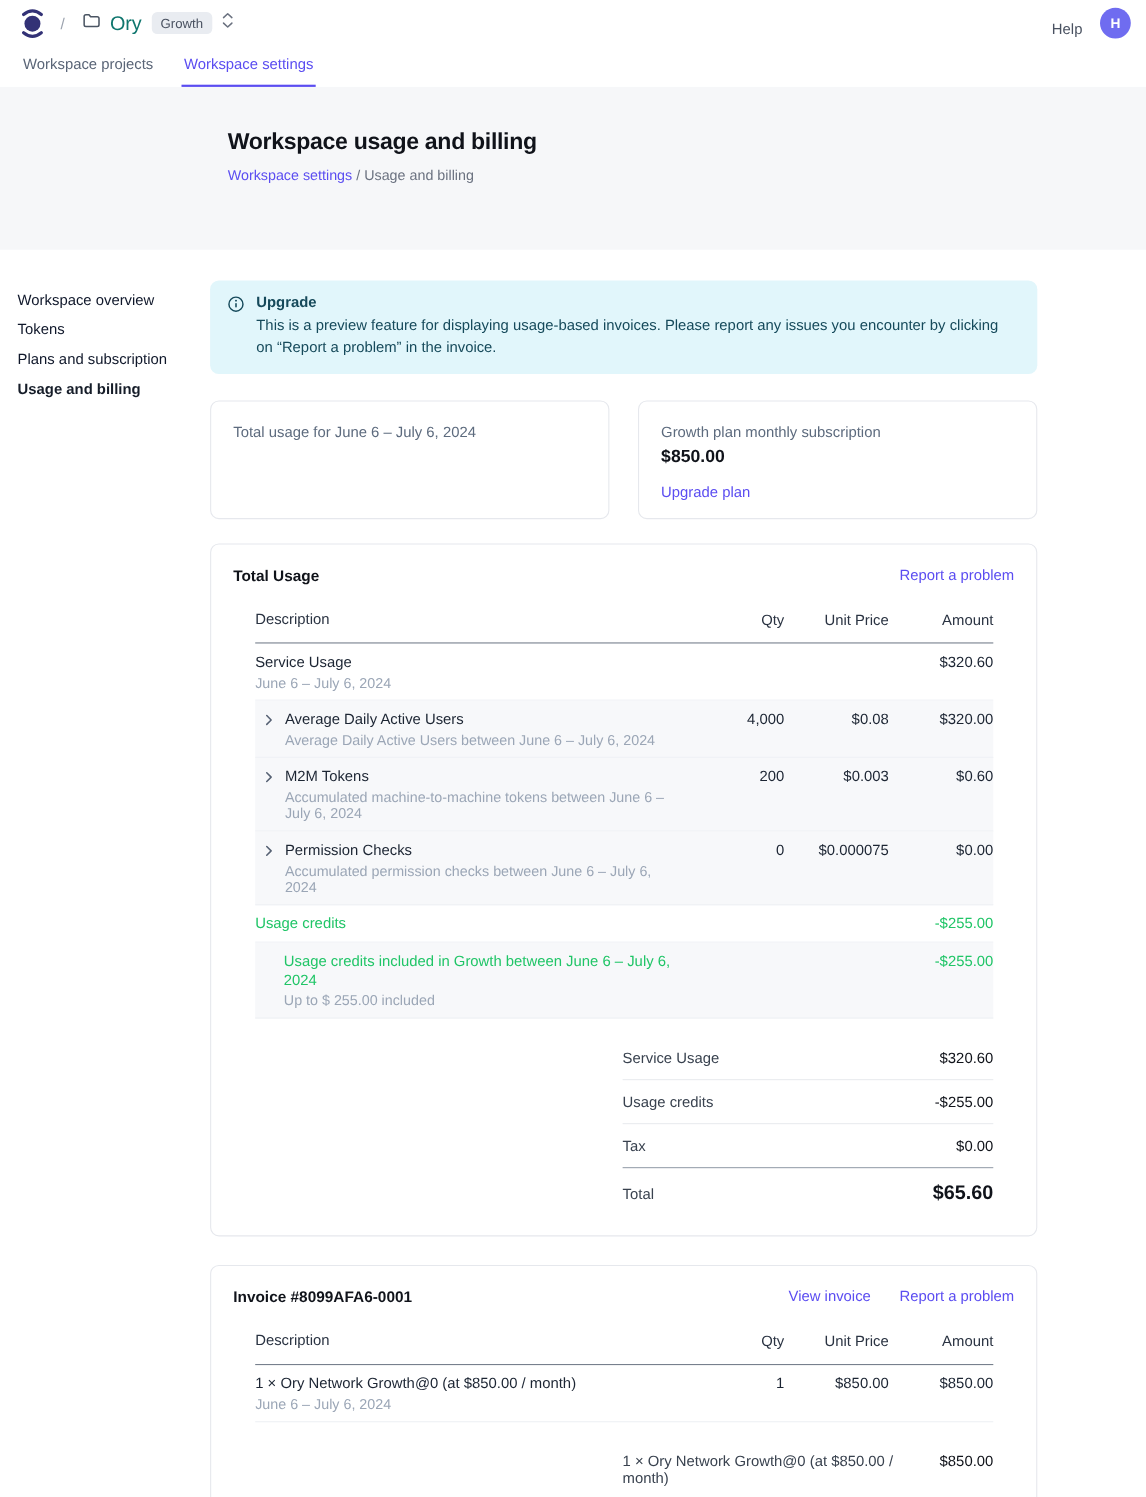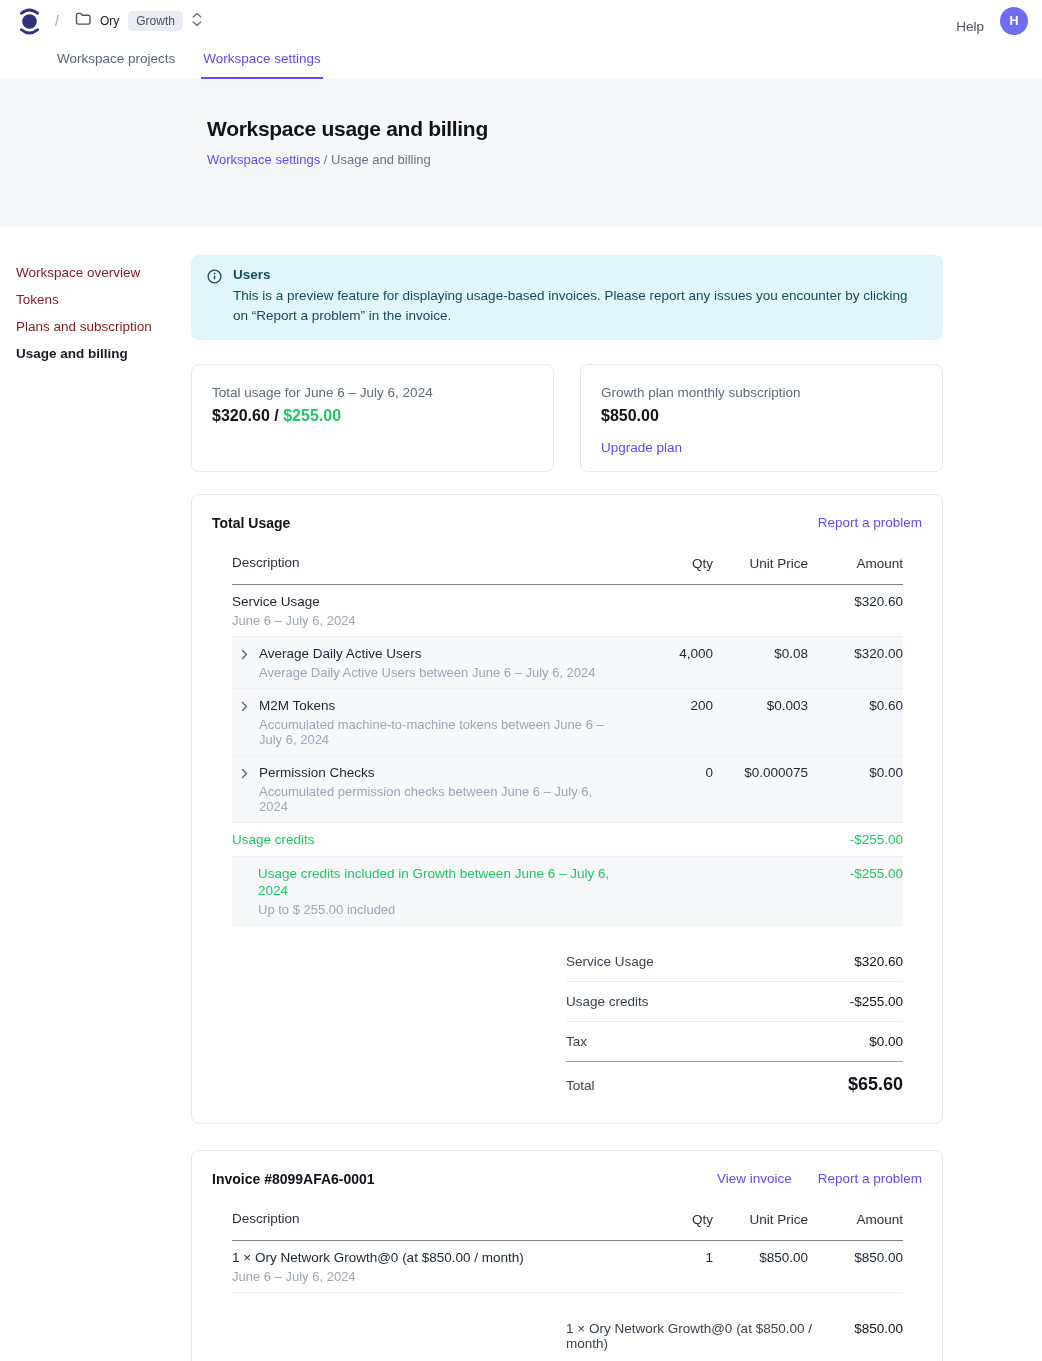--- a/index.html
+++ b/index.html
@@ -10,42 +10,42 @@
     color: #1c2533;
     -webkit-font-smoothing: antialiased;
   }
   a { text-decoration: none; cursor: pointer; }
 
   
   .topbar { height: 42px; display: flex; align-items: center; padding: 0 14px 0 18px; background: #fff; }
   .logo { display: flex; align-items: center; margin-right: 14px; cursor: pointer; }
   .slash { color: #9ca3af; font-size: 14px; margin-right: 16px; }
   .ws-switch { display: flex; align-items: center; gap: 9px; cursor: pointer; }
-  .ws-name { font-size: 12px; color: #0f172a; font-weight: 500; }
+  .ws-name { font-size: 18px; color: #0f766e; font-weight: 500; }
   .ws-badge { font-size: 12px; color: #4a5261; background: #e9ecf1; border-radius: 5px; padding: 3px 8px; font-weight: 500; }
   .help { margin-left: auto; font-size: 13.5px; color: #4a5261; margin-top: 11px; }
   .avatar { width: 28px; height: 28px; border-radius: 50%; background: #6f6cf0; color: #fff;
             display: flex; align-items: center; justify-content: center; font-size: 12.5px; font-weight: 600;
             margin-left: 16px; cursor: pointer; }
 
   
-  .tabs { display: flex; gap: 24px; padding: 0 19px; background: #fff; margin-left: 36px; }
+  .tabs { display: flex; gap: 24px; padding: 0 19px; background: #fff; }
   .tab { font-size: 13.5px; color: #5a6577; padding: 9px 2px 11px; border-bottom: 2px solid transparent; cursor: pointer; }
   .tab.active { color: #5b4df1; border-bottom-color: #5b4df1; }
 
   
   .hero { background: #f6f7f9; height: 148px; padding: 38px 0 0 207px; }
   .hero h1 { font-size: 21px; font-weight: 700; color: #10131a; letter-spacing: -0.3px; }
   .breadcrumb { margin-top: 11px; font-size: 13px; color: #6b7280; }
   .breadcrumb a { color: #5b4df1; font-weight: 500; }
 
   
   .content { display: flex; padding: 28px 0 16px; }
   .sidebar { width: 191px; flex-shrink: 0; padding: 4px 0 0 16px; }
-  .side-item { font-size: 13.5px; color: #7f1d1d; padding: 6px 0; cursor: pointer; }
+  .side-item { font-size: 13.5px; color: #0f172a; padding: 6px 0; cursor: pointer; }
   .side-item.active { color: #161d29; font-weight: 700; }
   .main { width: 752px; }
 
   
   .notice { background: #e1f6fb; border-radius: 8px; padding: 12px 24px 13px 16px; display: flex; gap: 11px; color: #164a5b; }
   .notice-icon { margin-top: 2px; flex-shrink: 0; }
   .notice-title { font-size: 13.5px; font-weight: 700; margin-bottom: 4px; }
   .notice-body { font-size: 13.5px; line-height: 1.5; }
 
   
@@ -146,29 +146,28 @@
 
     <div class="notice">
       <span class="notice-icon">
         <svg width="15" height="15" viewBox="0 0 16 16">
           <circle cx="8" cy="8" r="6.8" fill="none" stroke="#164a5b" stroke-width="1.4"></circle>
           <rect x="7.3" y="6.8" width="1.5" height="4.4" rx="0.7" fill="#164a5b"></rect>
           <circle cx="8.05" cy="4.6" r="0.95" fill="#164a5b"></circle>
         </svg>
       </span>
       <div>
-        <div class="notice-title">Users</div>
+        <div class="notice-title">Upgrade</div>
         <div class="notice-body">This is a preview feature for displaying usage-based invoices. Please report any issues you encounter by clicking on “Report a problem” in the invoice.</div>
       </div>
     </div>
 
     <div class="cards-row">
       <div class="mini-card">
         <div class="mini-label">Total usage for June 6 – July 6, 2024</div>
-        <div class="mini-value"><span>$320.60</span><span> / </span><span class="credit-part">$255.00</span></div>
       </div>
       <div class="mini-card">
         <div class="mini-label">Growth plan monthly subscription</div>
         <div class="mini-value">$850.00</div>
         <a class="upgrade">Upgrade plan</a>
       </div>
     </div>
 
     <section class="panel">
       <div class="panel-head">

